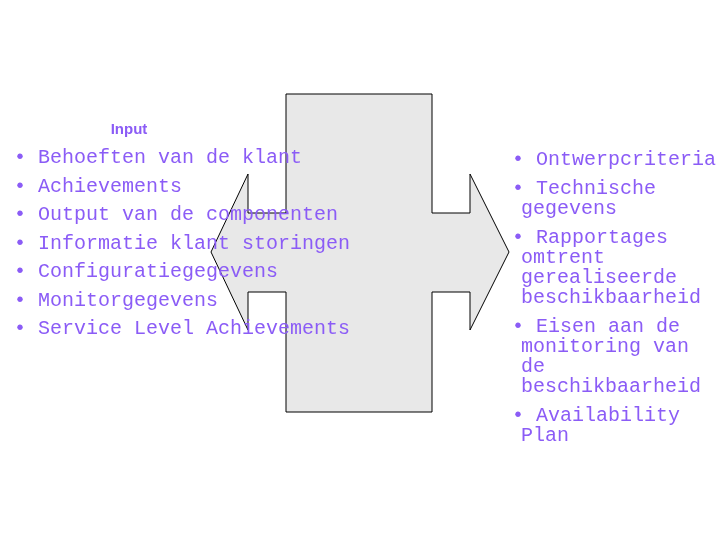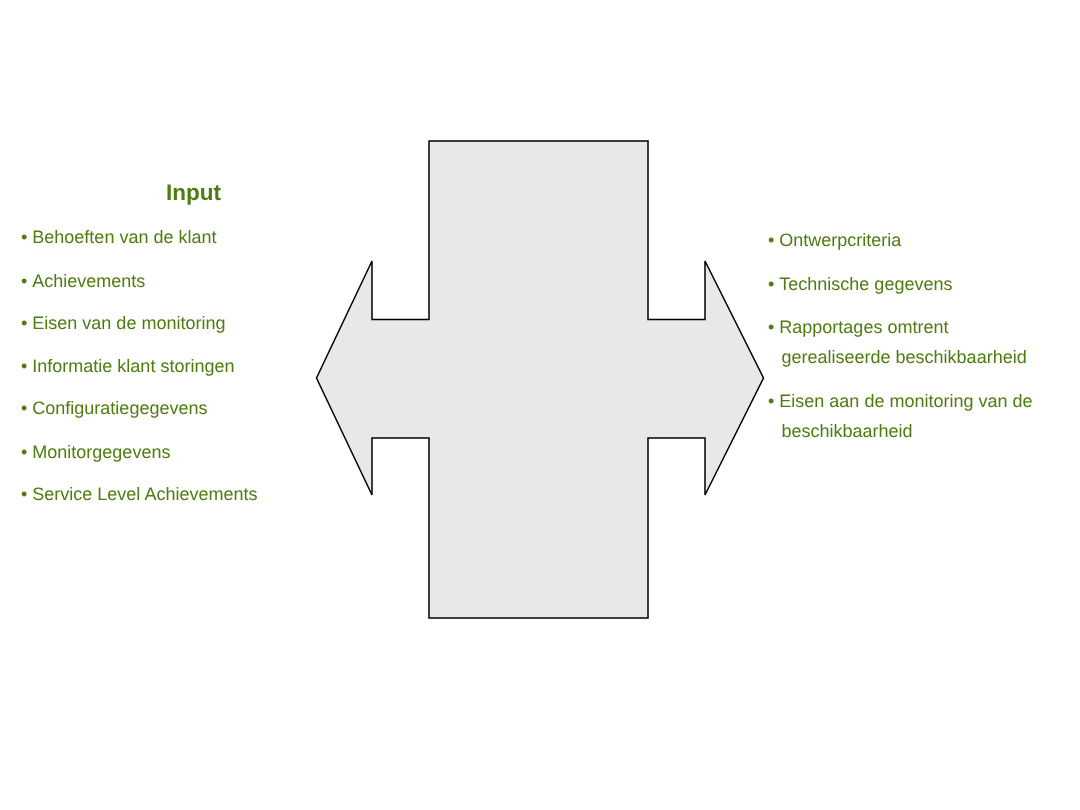--- a/index.html
+++ b/index.html
@@ -6,21 +6,21 @@
     margin: 0;
     padding: 0;
     background: #ffffff;
   }
   .slide {
     position: relative;
     width: 720px;
     height: 540px;
     background: #ffffff;
     font-family: "Liberation Sans", "DejaVu Sans", sans-serif;
-    color: #4d7c0f;
+    color: #8b5cf6;
     overflow: hidden;
   }
   .shape-layer {
     position: absolute;
     left: 0;
     top: 0;
     width: 720px;
     height: 540px;
   }
   .shape-layer polygon {
@@ -34,21 +34,22 @@
     line-height: 16px;
     font-weight: bold;
     text-align: center;
     white-space: nowrap;
   }
   .heading-input  { left: 0px;   width: 258px; }
   .heading-output { left: 514px; width: 199px; }
   .list {
     position: absolute;
     top: 150px;
-    font-size: 12px;
+    font-size: 20px;
+    font-family: Liberation Mono, monospace;
   }
   .list-input {
     left: 14px;
     width: 260px;
   }
   .list-output {
     left: 512px;
     width: 196px;
   }
   .li {
@@ -85,28 +86,29 @@
   <svg class="shape-layer" viewBox="0 0 720 540" xmlns="http://www.w3.org/2000/svg">
     <polygon points="286,94 432,94 432,213 470,213 470,174 509,252 470,330 470,292 432,292 432,412 286,412 286,292 248,292 248,330 211,252 248,174 248,213 286,213" fill="#E8E8E8"></polygon>
   </svg>
 
   <div class="heading heading-input">Input</div>
 
 
   <div class="list list-input">
       <div class="li">Behoeften van de klant</div>
       <div class="li">Achievements</div>
-      <div class="li">Eisen van de monitoring</div>
+      <div class="li">Output van de componenten</div>
       <div class="li">Informatie klant storingen</div>
       <div class="li">Configuratiegegevens</div>
       <div class="li">Monitorgegevens</div>
       <div class="li">Service Level Achievements</div>
     </div>
 
   <div class="list list-output">
       <div class="li">Ontwerpcriteria</div>
       <div class="li">Technische gegevens</div>
       <div class="li">Rapportages omtrent gerealiseerde beschikbaarheid</div>
       <div class="li">Eisen aan de monitoring van de beschikbaarheid</div>
+      <div class="li">Availability Plan</div>
     </div>
 
 
 </div>
 
 </body></html>

